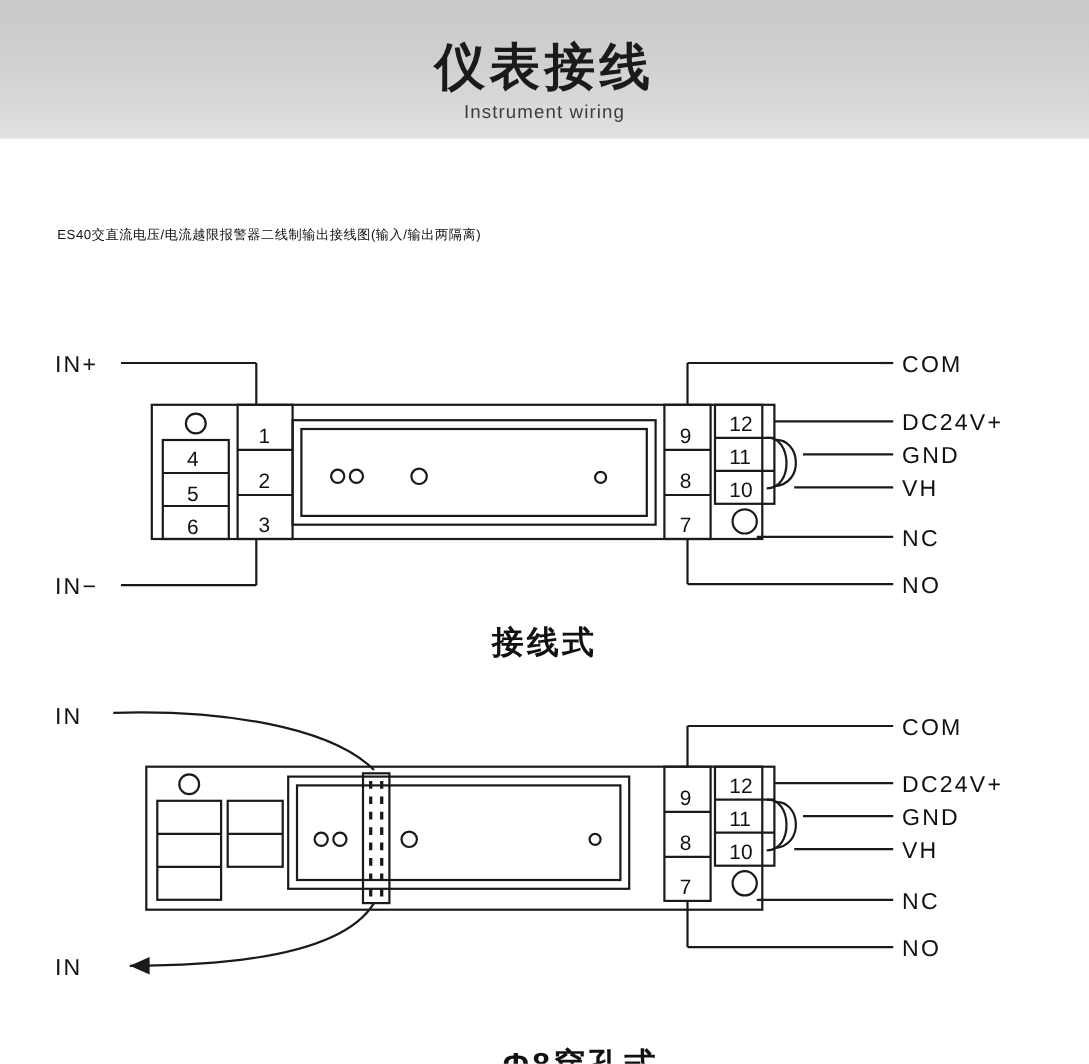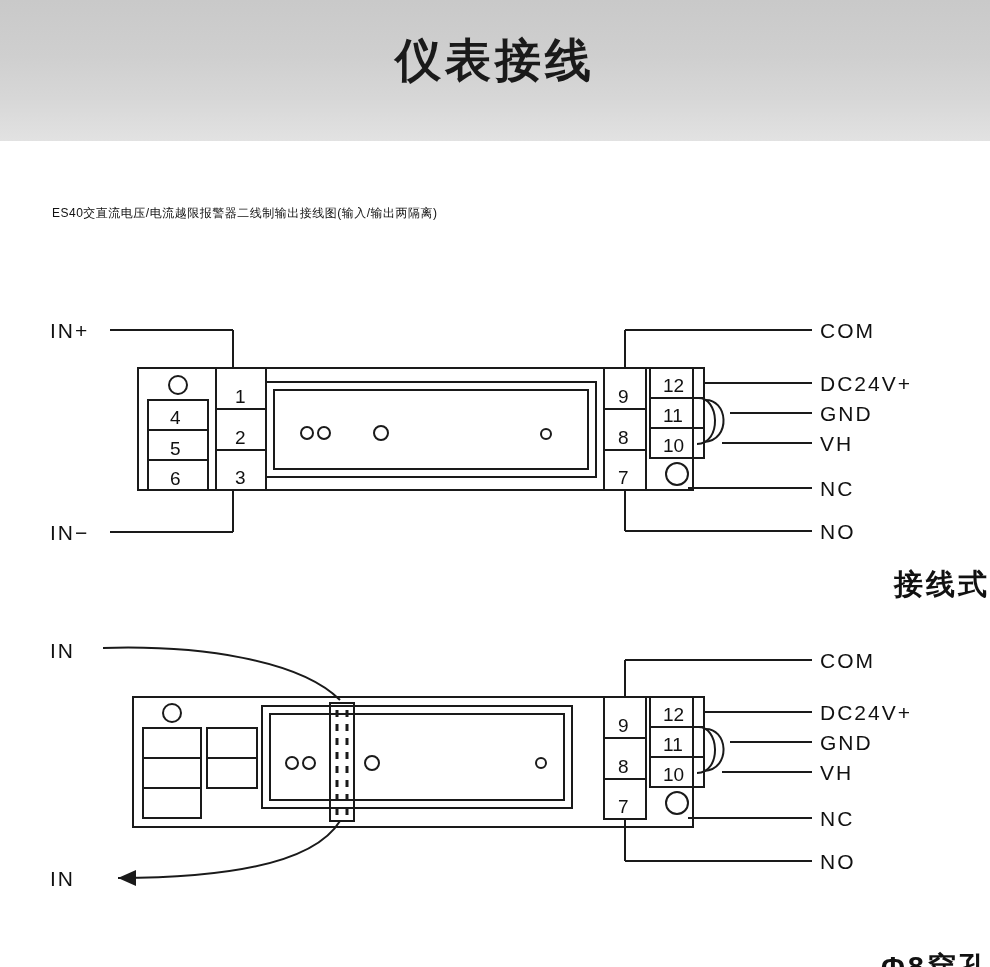--- a/index.html
+++ b/index.html
@@ -5,53 +5,54 @@
   html,body{margin:0;padding:0;}
   body{
     width:990px;height:967px;
     background:#ffffff;
     font-family:"Liberation Sans","DejaVu Sans",sans-serif;
     overflow:hidden;
     position:relative;
   }
   
   .banner{
-    position:absolute;left:0;top:0;width:990px;height:141px;
+    position:absolute;left:0;top:0;width:990px;height:126px;
     background:linear-gradient(to bottom,#c9c9c9 0%,#cfcfcf 40%,#d7d7d7 70%,#e2e2e2 100%);
   }
   .banner-title{
     position:absolute;left:0;top:30px;width:990px;text-align:center;
     font-size:46px;font-weight:bold;color:#1a1a1a;letter-spacing:4px;
   }
   .banner-sub{
     position:absolute;left:0;top:92px;width:990px;text-align:center;
     font-size:17px;color:#3c3c3c;letter-spacing:1px;
   }
   
   .caption{
     position:absolute;left:52px;top:205px;
     font-size:12px;color:#111;letter-spacing:0.5px;white-space:nowrap;
   }
   
   .fig-caption{
-    position:absolute;width:990px;text-align:right;
+    position:absolute;width:990px;text-align:center;
     font-size:29px;font-weight:bold;color:#111;letter-spacing:3px;
   }
   #cap1{top:565px;}
   #cap2{top:948px;margin-left:33px;}
   
   svg{position:absolute;left:0;top:0;}
   .lbl-big{font-family:"Liberation Sans","DejaVu Sans",sans-serif;font-size:21px;fill:#111;letter-spacing:2px;}
   .num{font-family:"Liberation Sans","DejaVu Sans",sans-serif;font-size:19px;fill:#111;}
 </style>
 </head>
 <body>
 
 <div class="banner">
   <div class="banner-title">仪表接线</div>
+  <div class="banner-sub">Instrument wiring</div>
 </div>
 
 <div class="caption">ES40交直流电压/电流越限报警器二线制输出接线图(输入/输出两隔离)</div>
 
 <svg width="990" height="967" style="pointer-events:none">
   <g fill="none" stroke="#1a1a1a" stroke-width="2">
 
     <rect x="138" y="368" width="555" height="122"></rect>
 
     <rect x="266" y="382" width="330" height="95"></rect>

